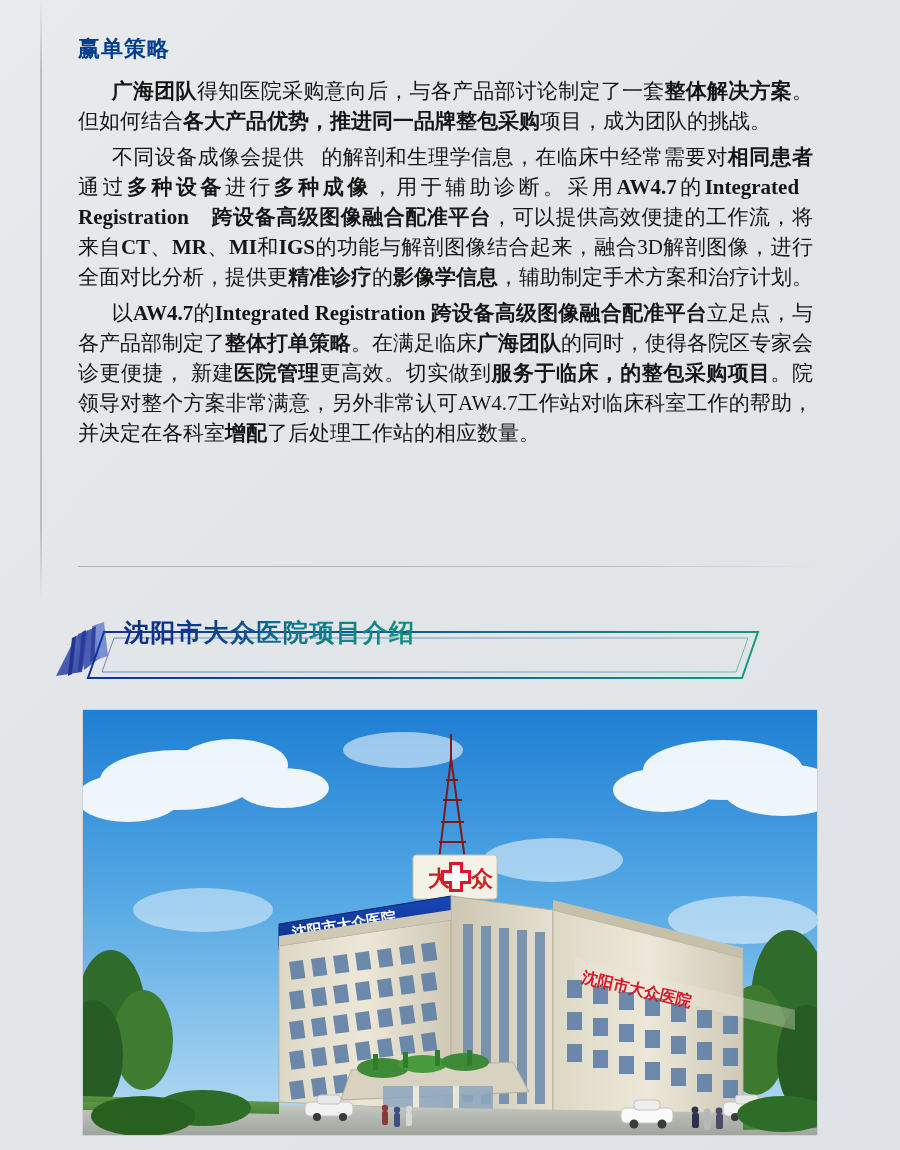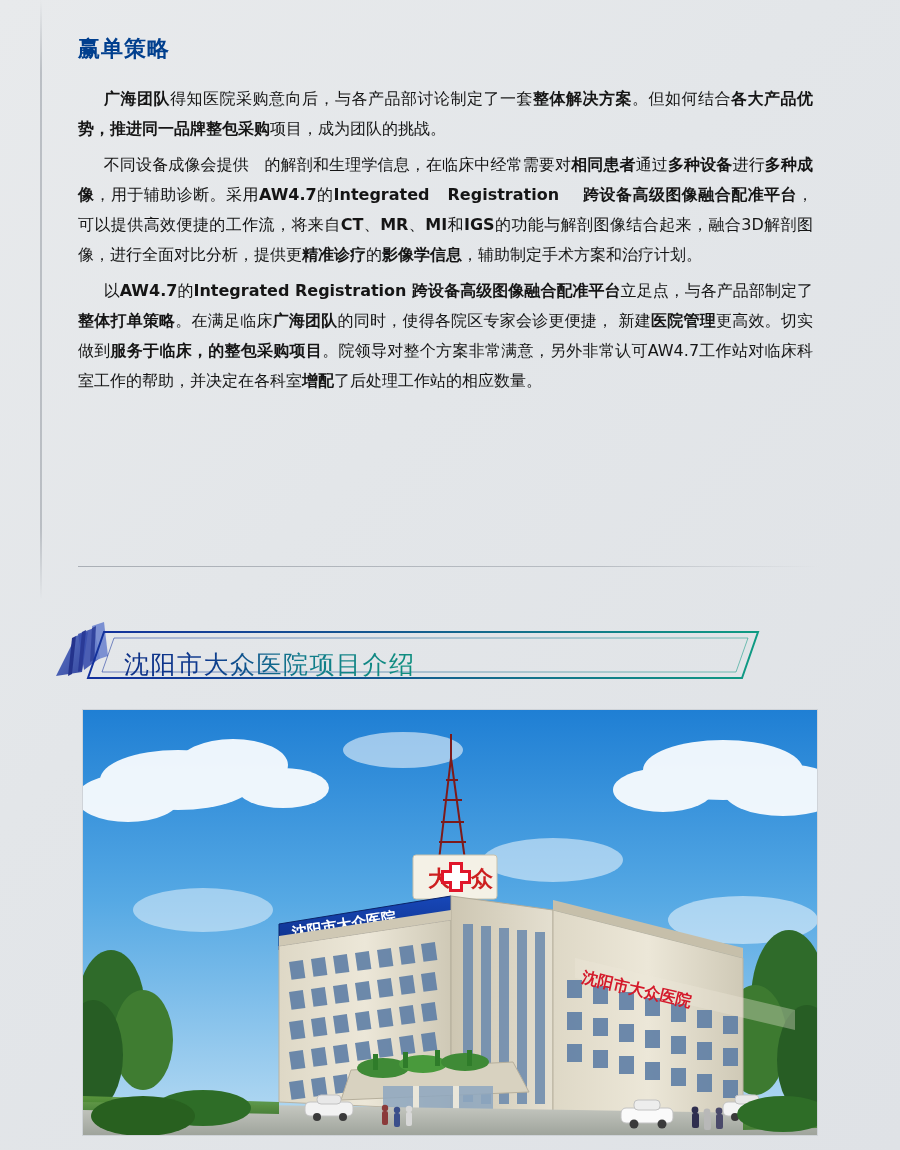--- a/index.html
+++ b/index.html
@@ -47,31 +47,32 @@
     padding-top: 10px;
     color: #1a1a1a;
   }
   .lead-line b { font-weight: bold; }
 
   h2.section-title {
     color: #003f8e;
     font-size: 22px;
     font-weight: bold;
     letter-spacing: 1px;
-    margin: 36px 0 22px 0;
+    margin: 36px 0 14px 0;
     line-height: 1.2;
   }
 
   p.para {
-    font-size: 16px;
+    font-size: 21px;
     line-height: 30px;
     margin: 0 13px 6px 0;
     text-align: justify;
     text-justify: inter-ideograph;
     color: #151515;
+    font-family: Liberation Serif, serif;
   }
   p.para b { font-weight: bold; }
   .wsp { display: inline-block; width: 1.6em; }
 
   
   .divider {
     position: absolute;
     left: 78px;
     top: 566px;
     width: 742px;
@@ -84,23 +85,23 @@
     position: absolute;
     left: 42px;
     top: 612px;
     width: 780px;
     height: 78px;
   }
   .banner svg { display: block; }
   .banner-label {
     position: absolute;
     left: 82px;
-    top: 36px;
+    top: 4px;
     font-size: 25px;
-    font-weight: normal;
+    font-weight: bold;
     letter-spacing: 1.5px;
     white-space: nowrap;
     background: linear-gradient(to right, #0c2f86 0%, #0e3a8e 28%, #117c8a 62%, #0f8f7f 100%);
     -webkit-background-clip: text;
     background-clip: text;
     color: transparent;
   }
 
   
   .photo {

